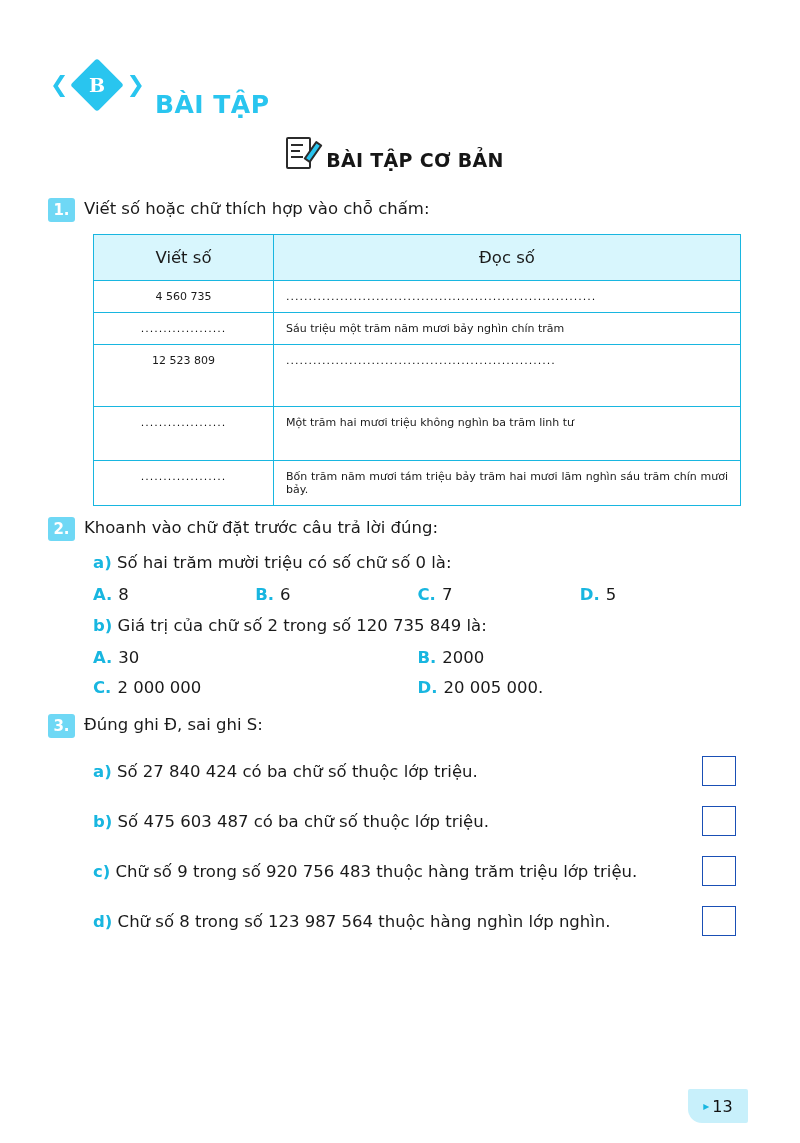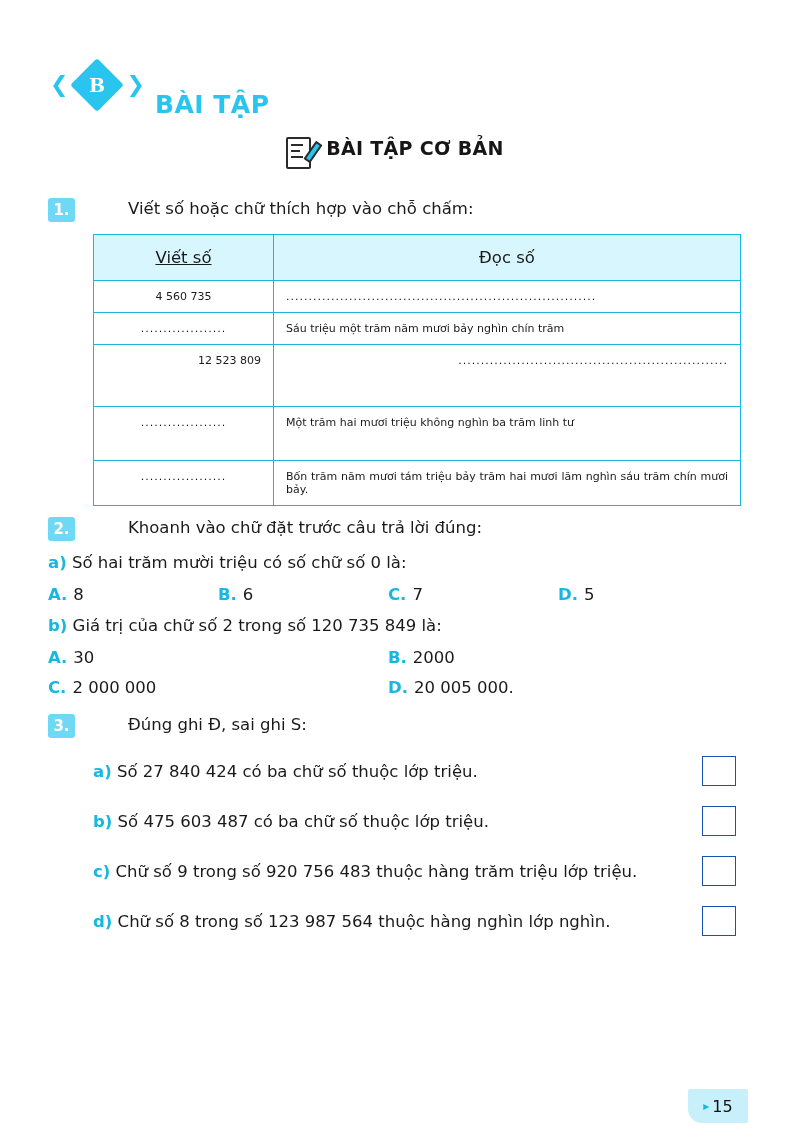--- a/index.html
+++ b/index.html
@@ -55,21 +55,21 @@
     color: #29c5ef;
     font-size: 25px;
     font-weight: bold;
     letter-spacing: 0.5px;
     margin-top: 40px;
   }
 
   
   .section-title {
     display: flex;
-    align-items: flex-start;
+    align-items: flex-end;
     justify-content: center;
     gap: 10px;
     margin-bottom: 26px;
   }
   .note-icon {
     width: 30px;
     height: 34px;
     position: relative;
   }
   .note-icon .sheet {
@@ -123,21 +123,20 @@
     display: flex;
     align-items: center;
     justify-content: center;
     border-radius: 3px;
     margin-top: 1px;
   }
   .ex-prompt {
     font-size: 16.5px;
     line-height: 1.35;
     padding-top: 1px;
-    margin-left: 44px;
   }
 
   
   table.num-table {
     border-collapse: collapse;
     margin: 12px 0 10px 45px;
     width: 648px;
     table-layout: fixed;
   }
   table.num-table td, table.num-table th {
@@ -148,30 +147,30 @@
     vertical-align: top;
   }
   table.num-table thead th {
     background: #d8f6fd;
     text-align: center;
     font-weight: normal;
     font-size: 16.5px;
     height: 46px;
     vertical-align: middle;
   }
-  .col-viet { width: 180px; text-decoration: underline; }
+  .col-viet { width: 180px; }
   .cell-center { text-align: center; }
   .dots { letter-spacing: 1px; color: #111; }
-  .row-tall td { height: 62px; text-align: right; }
+  .row-tall td { height: 62px; }
   .row-tall2 td { height: 54px; }
   .cell-just { text-align: justify; text-align-last: justify; }
   .cell-just.last { text-align: justify; text-align-last: left; }
 
   
-  .mc-block { }
+  .mc-block { margin-left: 45px; }
   .q-line {
     font-size: 16.5px;
     margin: 10px 0 0 0;
     line-height: 1.4;
   }
   .q-lab { color: #18b6e0; font-weight: bold; }
   .opts {
     display: flex;
     margin-top: 11px;
     font-size: 16.5px;
@@ -375,16 +374,16 @@
       <span class="tf-text">
         <span class="q-lab">d)</span>
         <span>Chữ số 8 trong số 123 987 564 thuộc hàng nghìn lớp nghìn.</span>
       </span>
       <span class="tf-box"></span>
     </div>
   </div>
 
   <div class="page-num">
     <span class="tick">▸</span>
-    <span>15</span>
+    <span>13</span>
   </div>
 
 </div>
 
 </body></html>

